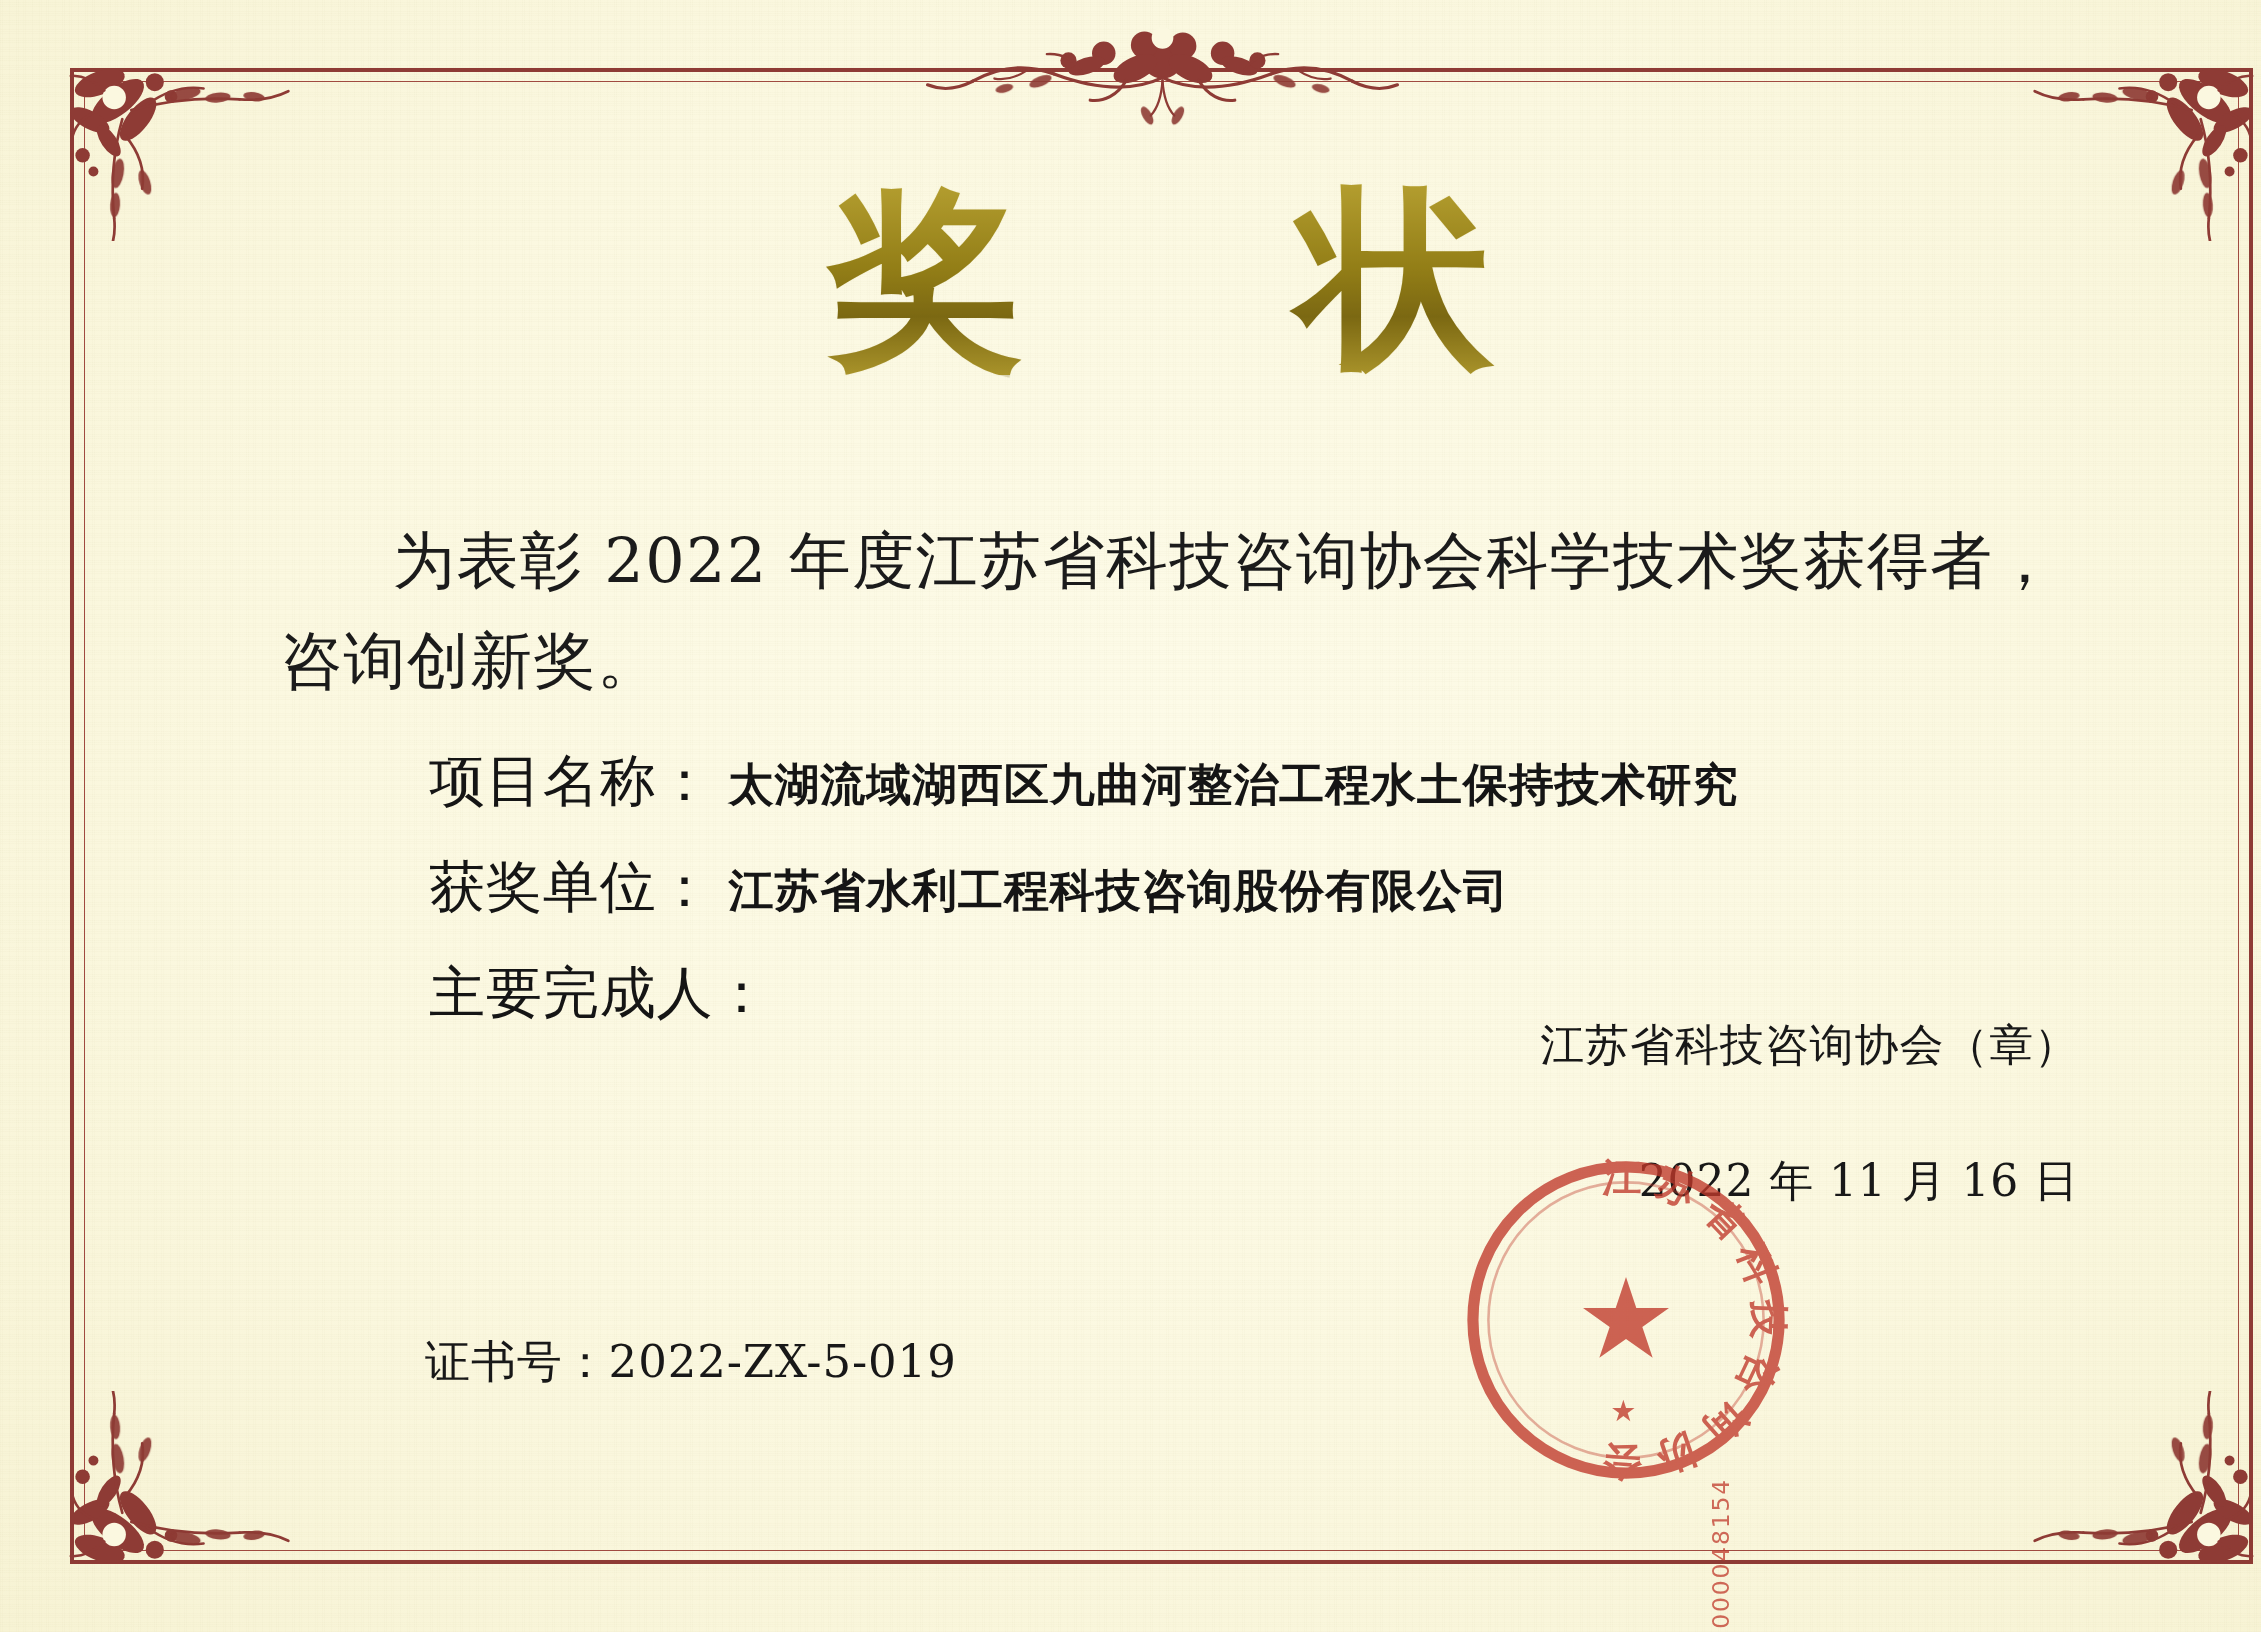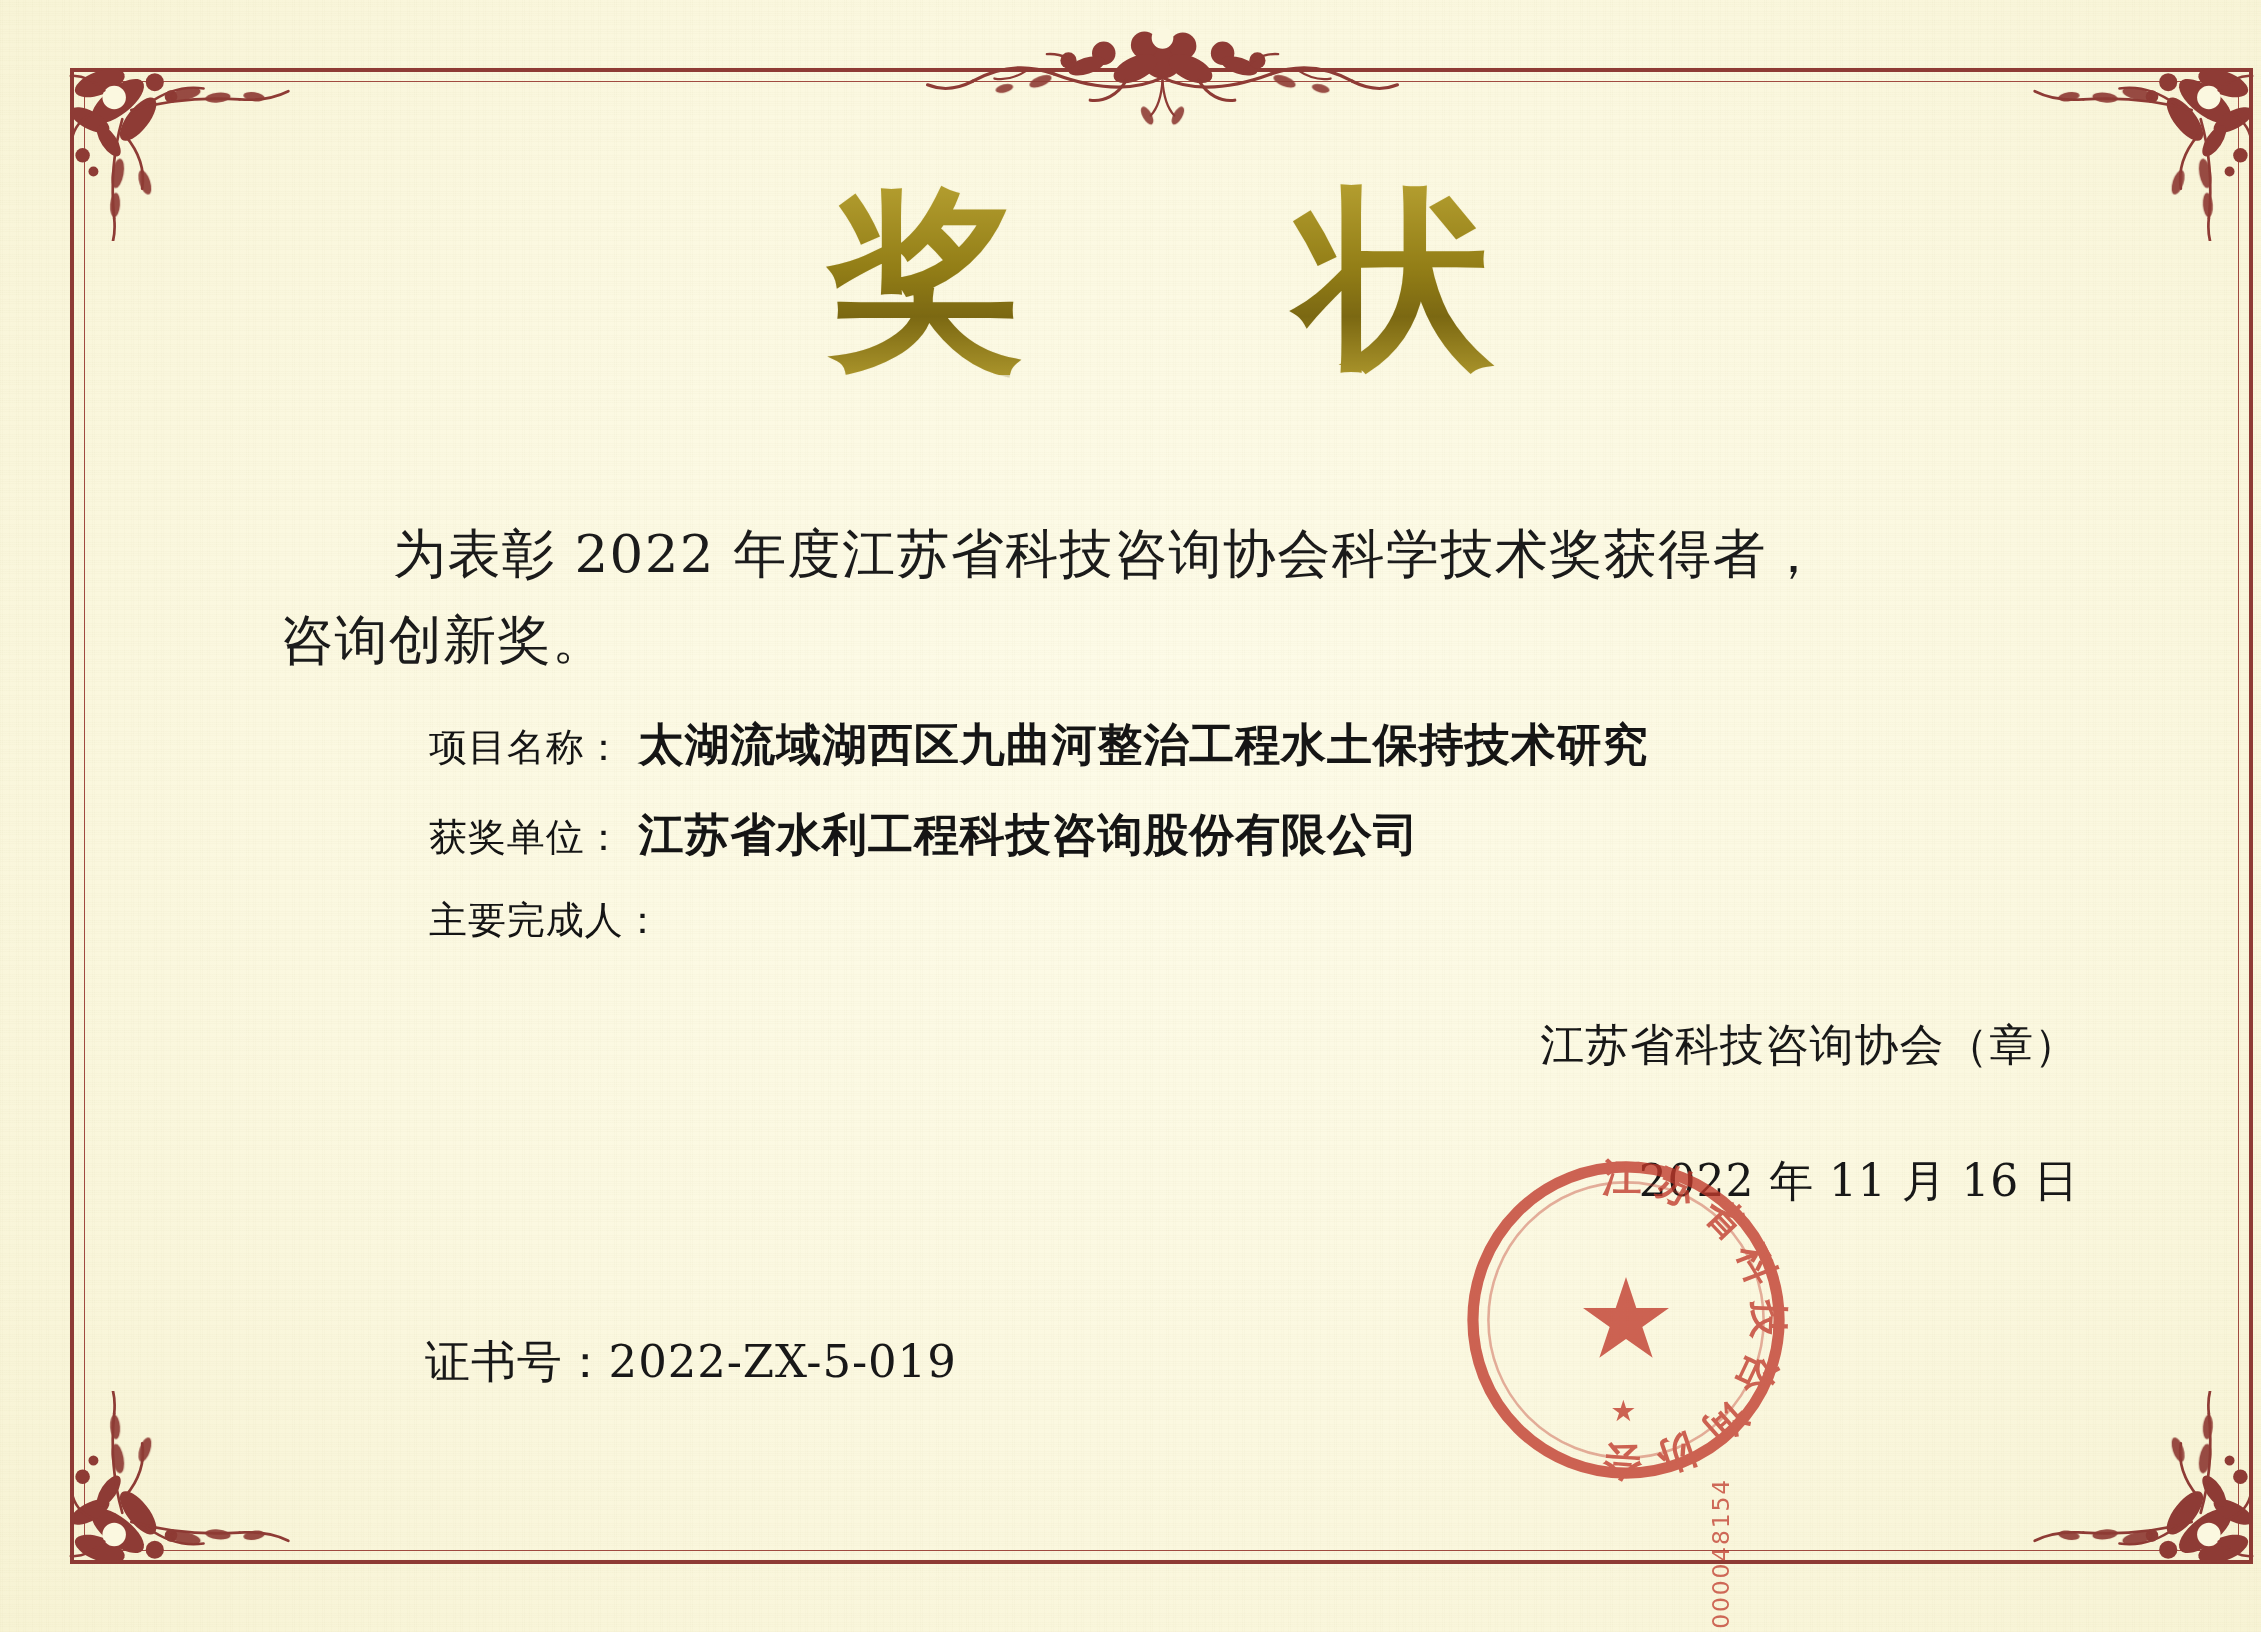--- a/index.html
+++ b/index.html
@@ -97,41 +97,41 @@
 
   
   .body-block {
     position: absolute;
     left: 280px;
     right: 190px;
     top: 511px;
   }
   .intro {
     font-family: "DejaVu Serif", "Liberation Serif", serif;
-    font-size: 53px;
+    font-size: 62px;
     color: #1b1b1b;
     line-height: 1.62;
     letter-spacing: 1.4px;
     text-indent: 0;
     margin: 0 0 32px 0;
   }
   .intro .indent { display: inline-block; width: 113px; }
 
   .fields {
     margin-left: 149px;
   }
   .field-row {
     display: flex;
     align-items: baseline;
     margin-bottom: 30px;
     font-family: "DejaVu Serif", "Liberation Serif", serif;
     color: #151515;
   }
   .field-label {
-    font-size: 38px;
+    font-size: 56px;
     letter-spacing: 0.9px;
     white-space: pre;
     flex: 0 0 auto;
   }
   .field-value {
     font-size: 45px;
     font-weight: bold;
     letter-spacing: 0.9px;
     margin-left: 15px;
     white-space: pre;

